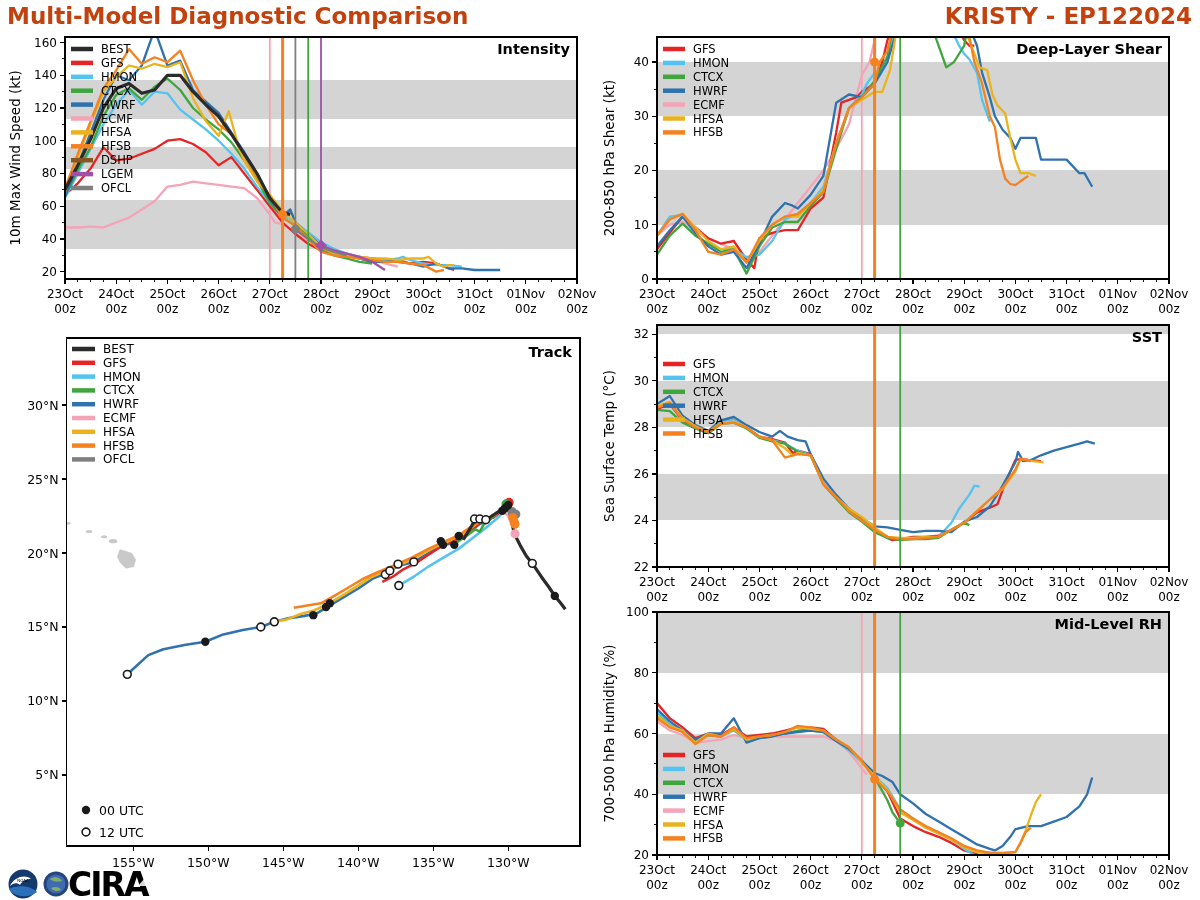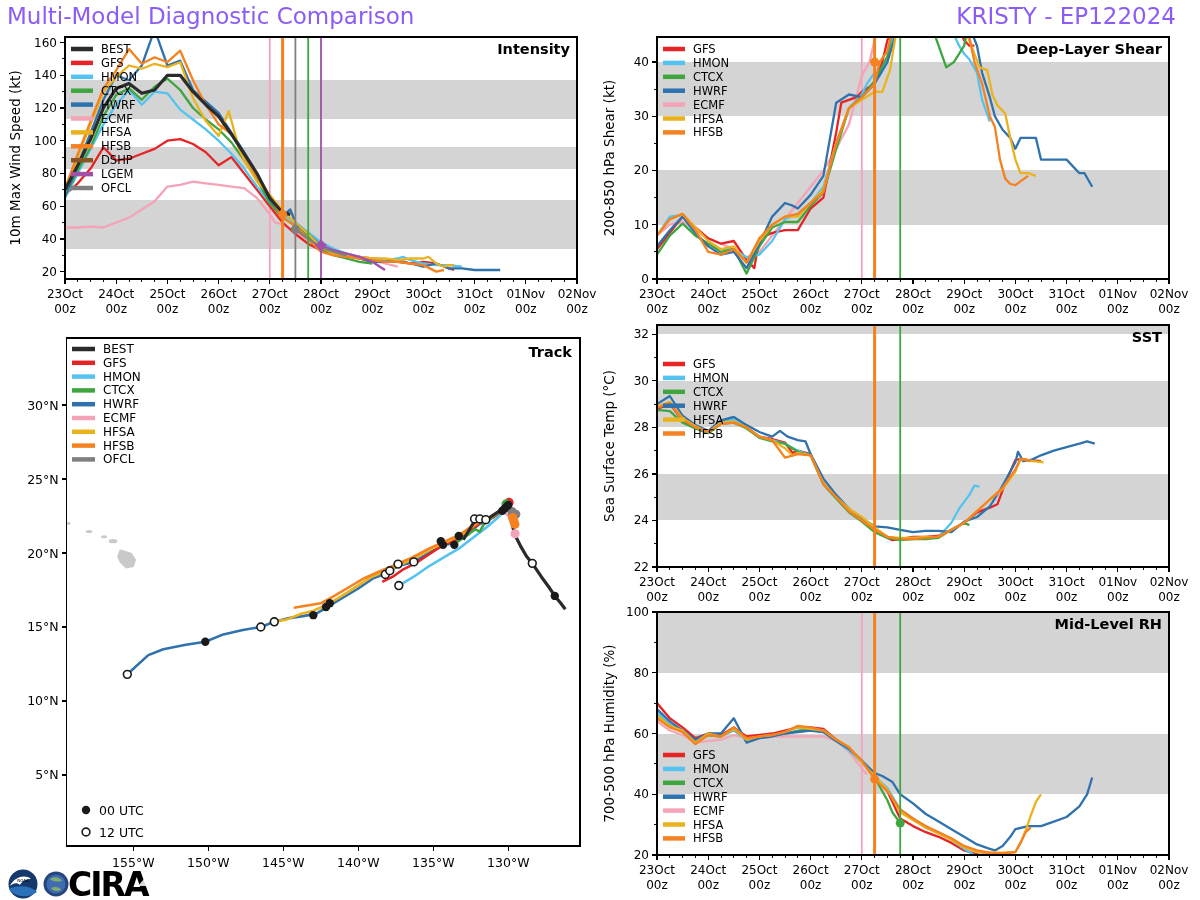--- a/index.html
+++ b/index.html
@@ -1,22 +1,22 @@
 <!DOCTYPE html>
 <html><head>
 <meta charset="utf-8">
 <style>
   html,body{margin:0;padding:0;background:#ffffff;}
   .canvas{
     position:relative;width:1200px;height:900px;background:#ffffff;overflow:hidden;
     font-family:"DejaVu Sans","Liberation Sans",sans-serif;
   }
-  .hdr{position:absolute;top:3px;font-weight:normal;font-size:23px;color:#8b5cf6;white-space:nowrap;}
+  .hdr{position:absolute;top:3px;font-weight:bold;font-size:23px;color:#c2410c;white-space:nowrap;}
   .hdr-left{left:7px;}
-  .hdr-right{right:24px;text-align:right;}
+  .hdr-right{right:8px;text-align:right;}
   svg text{font-family:"DejaVu Sans","Liberation Sans",sans-serif;fill:#000;}
 </style>
 </head>
 <body>
 
 <div class="canvas">
   <div class="hdr hdr-left">Multi-Model Diagnostic Comparison</div>
   <div class="hdr hdr-right">KRISTY - EP122024</div>
   <svg id="fig" width="1200" height="900" viewBox="0 0 1200 900">
       <g>

